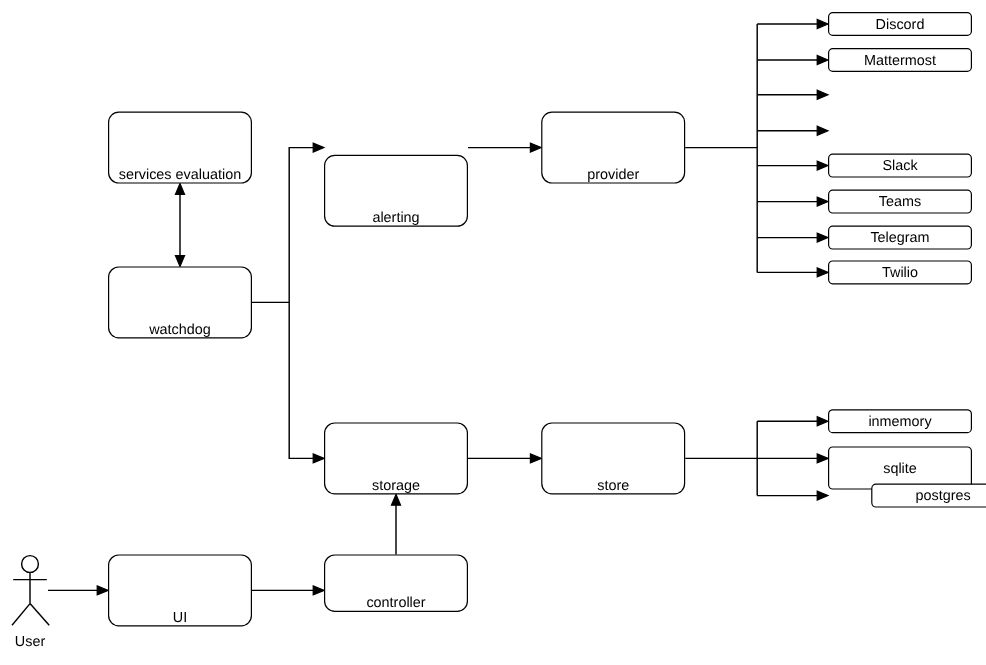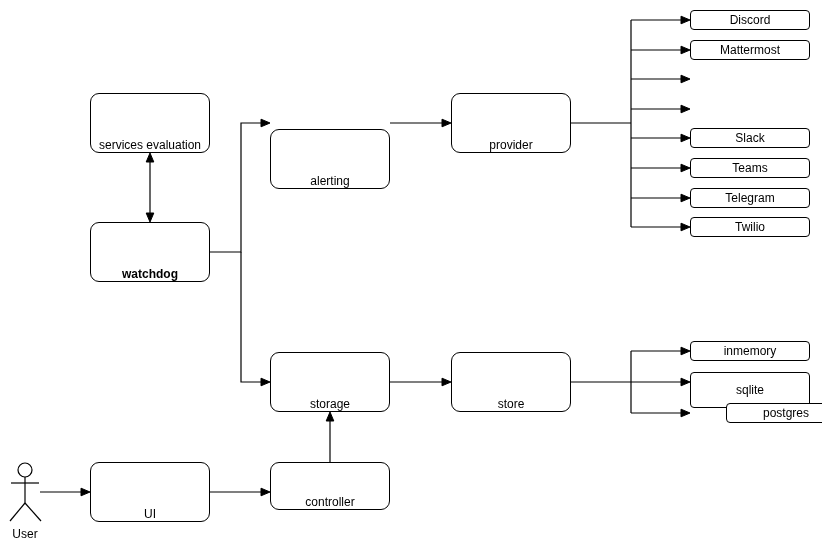--- a/index.html
+++ b/index.html
@@ -146,21 +146,21 @@
       <line x1="11" y1="483" x2="39" y2="483"></line>
       <line x1="25" y1="503" x2="10" y2="521"></line>
       <line x1="25" y1="503" x2="41" y2="521"></line>
     </g>
   </svg>
 
   <div class="node" style="left:90px; top:93px; width:120px; height:60px;">
     <span>services evaluation</span>
   </div>
 
-  <div class="node" style="left:90px; top:222px; width:120px; height:60px;font-weight:bold;">
+  <div class="node" style="left:90px; top:222px; width:120px; height:60px;">
     <span>watchdog</span>
   </div>
 
   <div class="node" style="left:270px; top:93px; width:120px; height:60px;margin-top:36px;">
     <span>alerting</span>
   </div>
 
   <div class="node" style="left:451px; top:93px; width:120px; height:60px;">
     <span>provider</span>
   </div>

